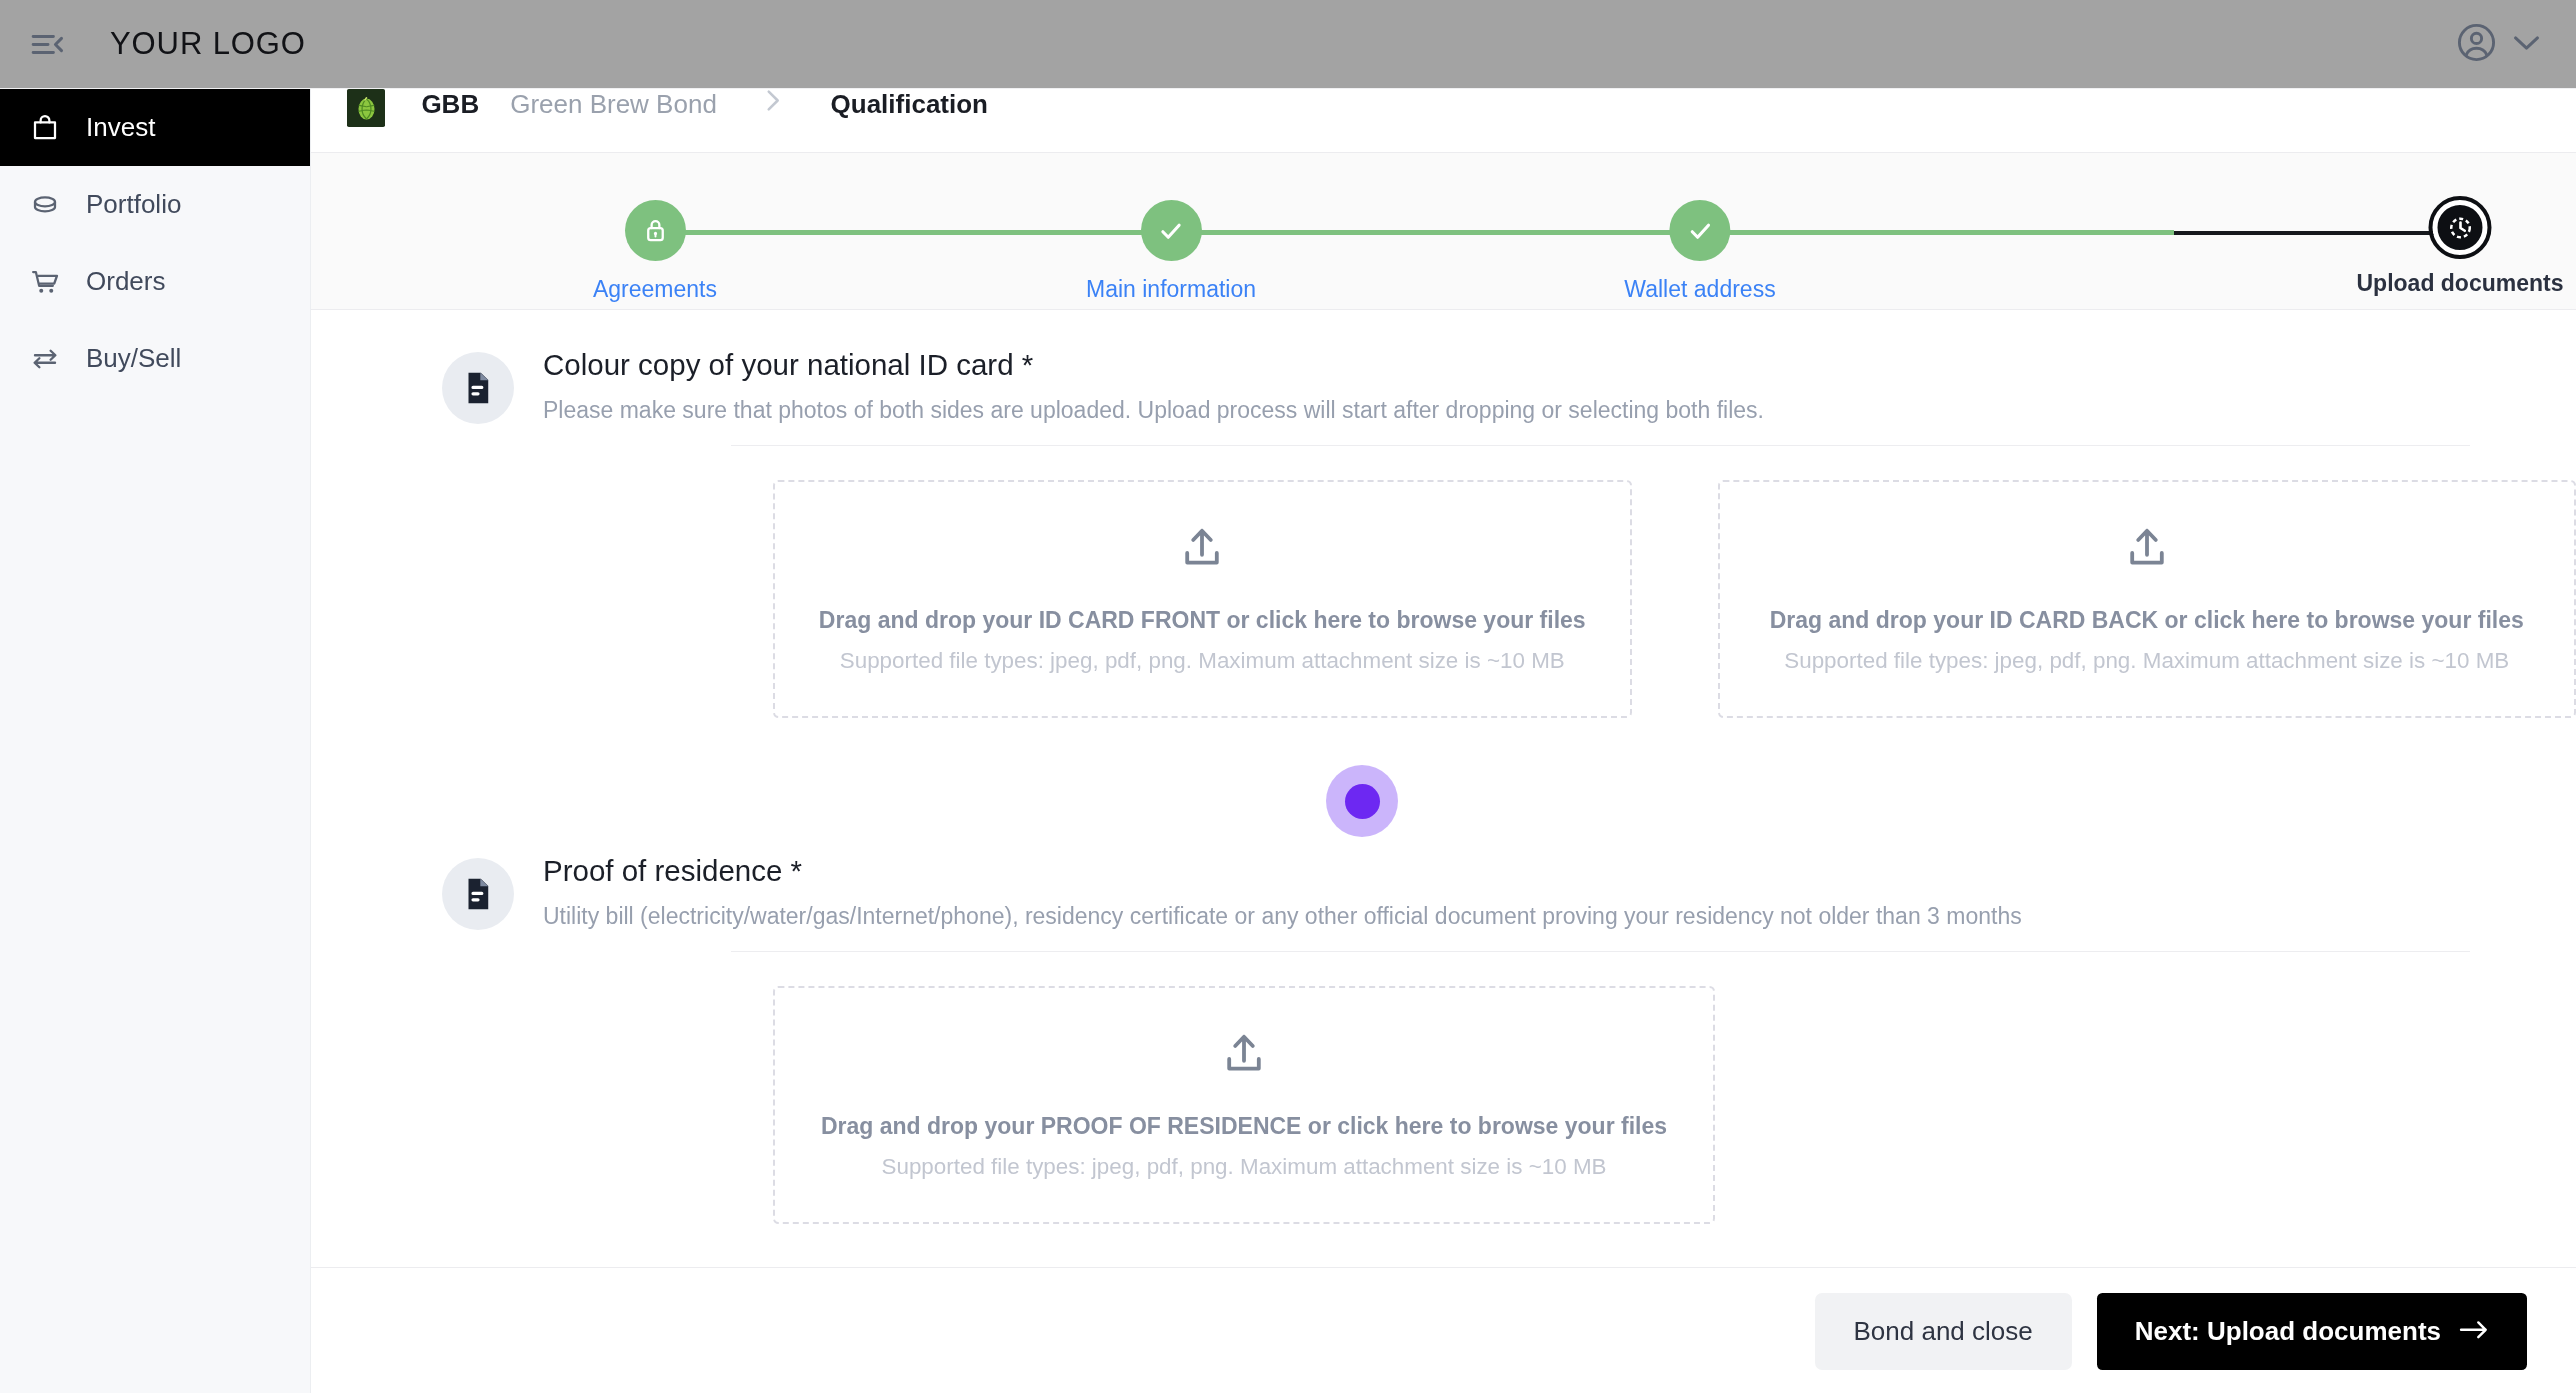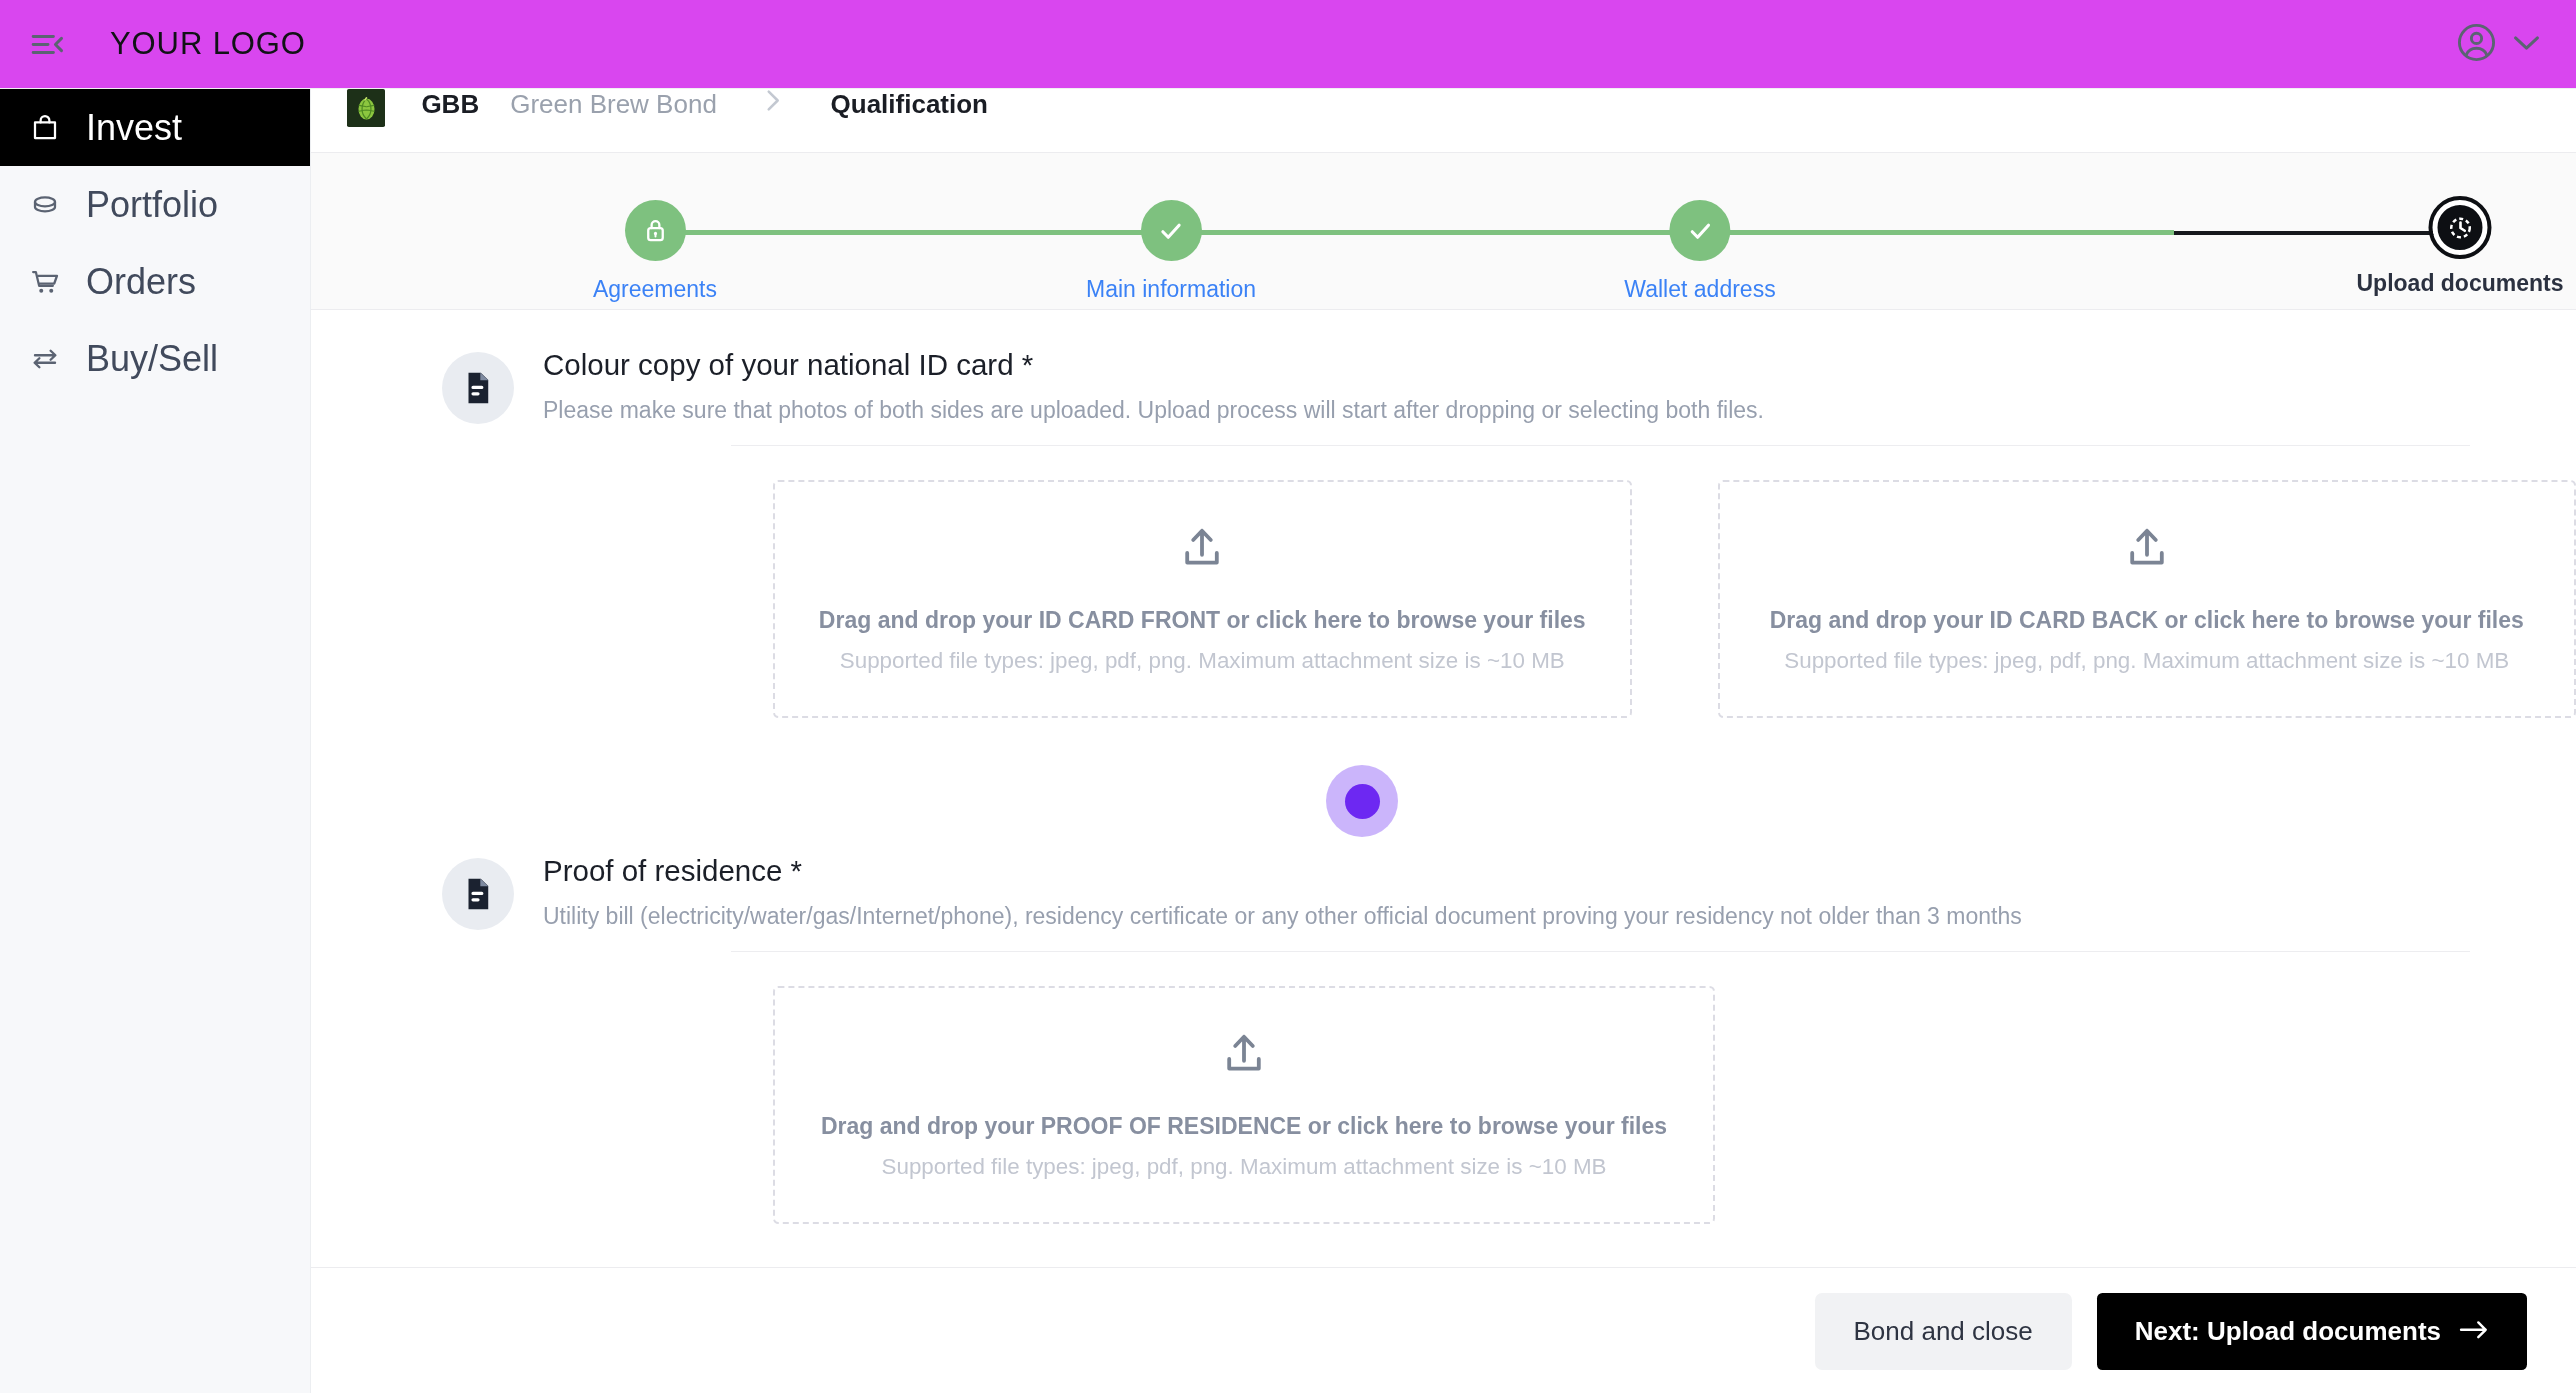--- a/index.html
+++ b/index.html
@@ -7,21 +7,21 @@
     width: 2576px; height: 1394px;
     font-family: "Liberation Sans", sans-serif;
     background: #ffffff;
     overflow: hidden;
   }
   .app { position: relative; width: 2576px; height: 1394px; }
 
   
   .topbar {
     position: absolute; left: 0; top: 0; width: 2576px; height: 89px;
-    background: #d946ef; display: flex; align-items: center;
+    background: #a3a3a3; display: flex; align-items: center;
     border-bottom: 0.9px solid #f0f0f2;
   }
   .hamburger { margin-left: 27px; width: 41px; height: 41px;
     display: flex; align-items: center; justify-content: center; cursor: pointer; }
   .brand {
     margin-left: 42px; font-size: 31px; letter-spacing: 0.9px;
     color: #111216; font-weight: 400;
   }
   .topbar-right {
     margin-left: auto; margin-right: 36px; display: flex; align-items: center; gap: 16px;
@@ -31,21 +31,21 @@
   
   .sidebar {
     position: absolute; left: 0; top: 89px; width: 311px; height: 1304px;
     background: #f7f8fa; border-right: 0.9px solid #eceef1;
     padding-top: 0;
   }
   .nav-item {
     display: flex; align-items: center; height: 77px; padding-left: 27px;
     gap: 23px; cursor: pointer; color: #414a5c;
   }
-  .nav-item .nav-label { font-size: 36px; font-weight: 500; }
+  .nav-item .nav-label { font-size: 26px; font-weight: 500; }
   .nav-item.active { background: #000; color: #fff; }
   .nav-icon { width: 36px; height: 36px; display: flex; align-items: center; justify-content: center; }
 
   
   .content {
     position: absolute; left: 311px; top: 89px;
     width: 2265px; height: 1304px; background: #fff;
   }
   .breadcrumb {
     height: 64px; display: flex; align-items: flex-start; padding-left: 36px; gap: 31px;

